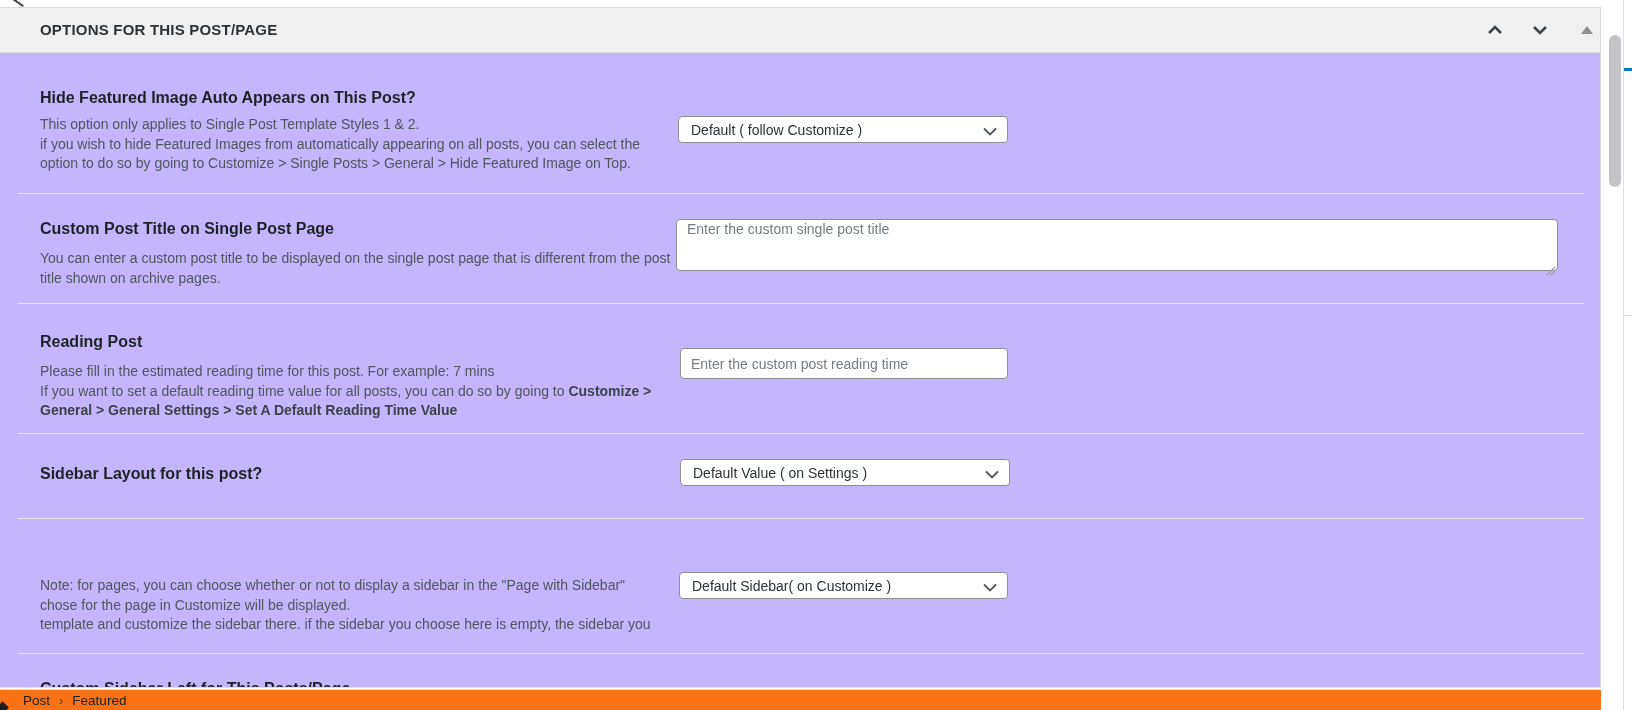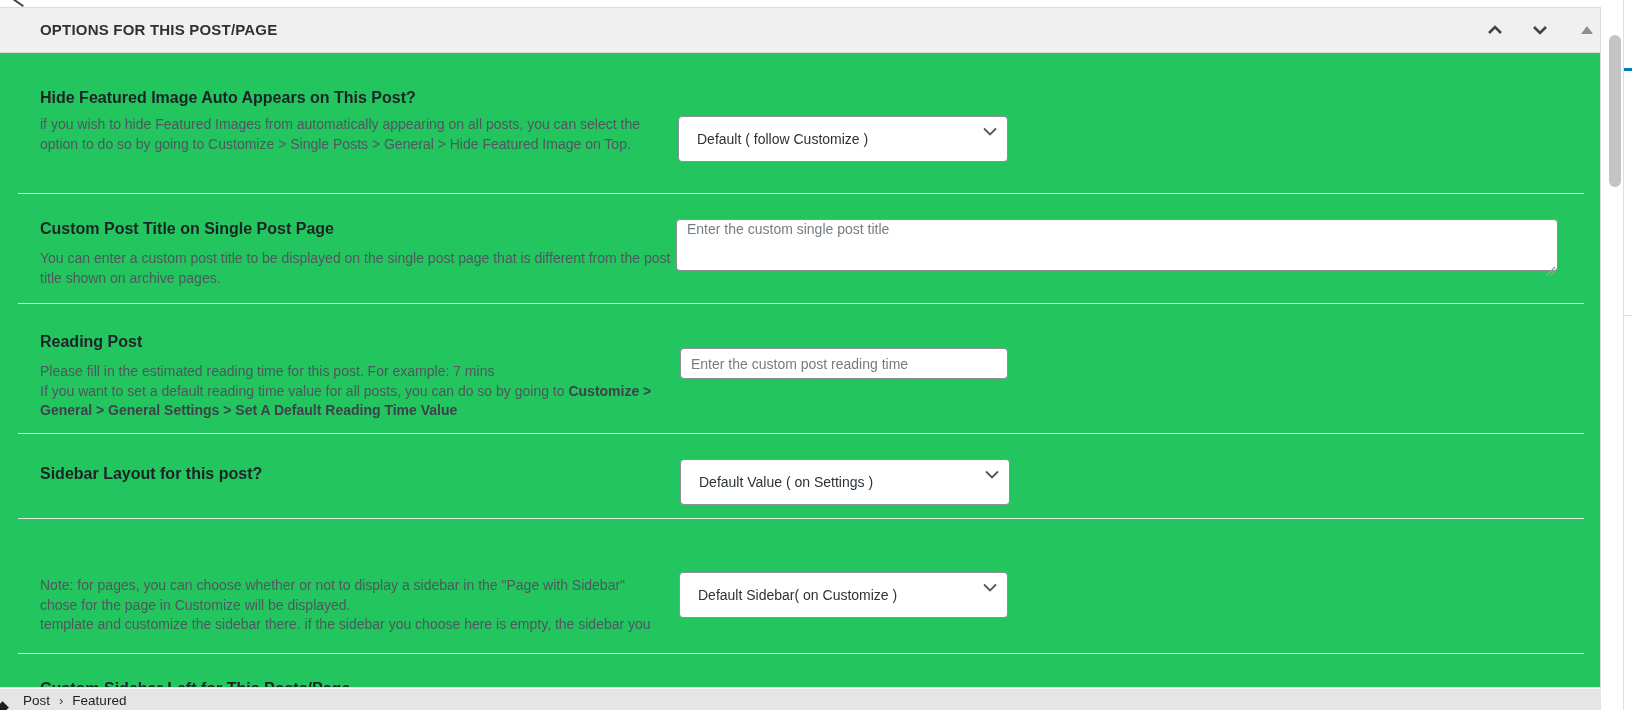--- a/index.html
+++ b/index.html
@@ -1,20 +1,20 @@
 <!DOCTYPE html>
 <html><head>
 <meta charset="utf-8">
 <style>
   * { margin:0; padding:0; box-sizing:border-box; }
   html,body { width:1632px; height:710px; background:#fff; overflow:hidden;
               font-family:"Liberation Sans", sans-serif; position:relative; }
 
   .panel { position:absolute; left:0; top:7px; width:1601px; height:681px;
-           background:#22c55e; border-top:1px solid #dcdcde; border-right:1px solid #dcdcde;
+           background:#c4b5fd; border-top:1px solid #dcdcde; border-right:1px solid #dcdcde;
            border-bottom:1px solid #e0e0e0; overflow:hidden; }
 
   .panel-header { position:absolute; left:0; top:0; width:100%; height:45px;
                   background:#f0f0f1; border-bottom:1px solid #dcdcde; }
   .panel-title { position:absolute; left:40px; top:13px; font-size:15px; font-weight:700;
                  color:#2c3338; letter-spacing:.2px; white-space:nowrap; }
   .hdr-btn { position:absolute; top:11px; width:26px; height:22px; background:none; border:none;
              cursor:pointer; display:flex; align-items:center; justify-content:center; }
   .hdr-up { left:1482px; }
   .hdr-down { left:1527px; }
@@ -23,33 +23,33 @@
                   border-bottom:8px solid #8c8f94; cursor:pointer; }
 
   .sep { position:absolute; left:18px; width:1566px; height:1px; background:#e4e4e7; }
 
   h3.sec-h { position:absolute; left:40px; font-size:16px; font-weight:700; color:#1d2327;
              white-space:nowrap; line-height:20px; }
   .desc { position:absolute; left:40px; font-size:14px; color:#50575e; line-height:19.5px; }
   .desc div { white-space:nowrap; }
   .desc b { color:#3c434a; }
 
-  .select { position:absolute; height:46px; background:#fff; border:1px solid #8c8f94;
-            border-radius:4px; display:flex; align-items:center; padding:0 30px 0 18px;
+  .select { position:absolute; height:27px; background:#fff; border:1px solid #8c8f94;
+            border-radius:4px; display:flex; align-items:center; padding:0 30px 0 12px;
             font-size:14px; color:#2c3338; cursor:pointer; }
   .select .chev { position:absolute; right:10px; top:10px; }
 
   textarea.txt, input.txt { position:absolute; background:#fff; border:1px solid #8c8f94;
             border-radius:4px; font-family:"Liberation Sans", sans-serif; font-size:14px;
             color:#2c3338; padding:1px 10px; resize:none; outline:none; }
   textarea.txt::placeholder, input.txt::placeholder { color:#757c82; opacity:1; }
 
   .resize-handle { position:absolute; left:1544px; top:256px; }
 
-  .footer { position:absolute; left:0; top:689px; width:1601px; height:21px; background:#e5e5e5;
+  .footer { position:absolute; left:0; top:689px; width:1601px; height:21px; background:#f97316;
             border-top:1px solid #e0e0e0; display:flex; align-items:center; }
   .crumb { font-size:13.5px; color:#1e1e1e; white-space:nowrap; cursor:pointer; }
   .crumb-root { margin-left:23px; }
   .crumb-sep { margin:0 9px; color:#3c434a; font-size:13px; cursor:default; }
 
   .scroll-thumb { position:absolute; left:1609px; top:35px; width:12px; height:152px;
                   border-radius:6px; background:#c3c4c7; }
   .v-line { position:absolute; left:1623px; top:0; width:1px; height:710px; background:#e0e0e0; }
   .h-line-right { position:absolute; left:1623px; top:315px; width:9px; height:1px; background:#e0e0e0; }
   .blue-dash { position:absolute; left:1624px; top:68px; width:8px; height:3px; }
@@ -74,20 +74,21 @@
     <button class="hdr-btn hdr-down">
       <svg width="16" height="10" viewBox="0 0 16 10">
         <polyline points="2,2 8,8 14,2" fill="none" stroke="#3c434a" stroke-width="2.6"></polyline>
       </svg>
     </button>
     <span class="hdr-collapse"></span>
   </div>
 
   <h3 class="sec-h" style="top:80px;">Hide Featured Image Auto Appears on This Post?</h3>
   <div class="desc" style="top:107px;">
+    <div>This option only applies to Single Post Template Styles 1 &amp; 2.</div>
     <div>if you wish to hide Featured Images from automatically appearing on all posts, you can select the</div>
     <div>option to do so by going to Customize &gt; Single Posts &gt; General &gt; Hide Featured Image on Top.</div>
   </div>
   <div class="select" style="left:678px; top:108px; width:330px;">
     <span>Default ( follow Customize )</span>
     <svg class="chev" width="14" height="9" viewBox="0 0 14 9">
       <polyline points="1,1.5 7,7.5 13,1.5" fill="none" stroke="#50575e" stroke-width="1.8"></polyline>
     </svg>
   </div>
 

